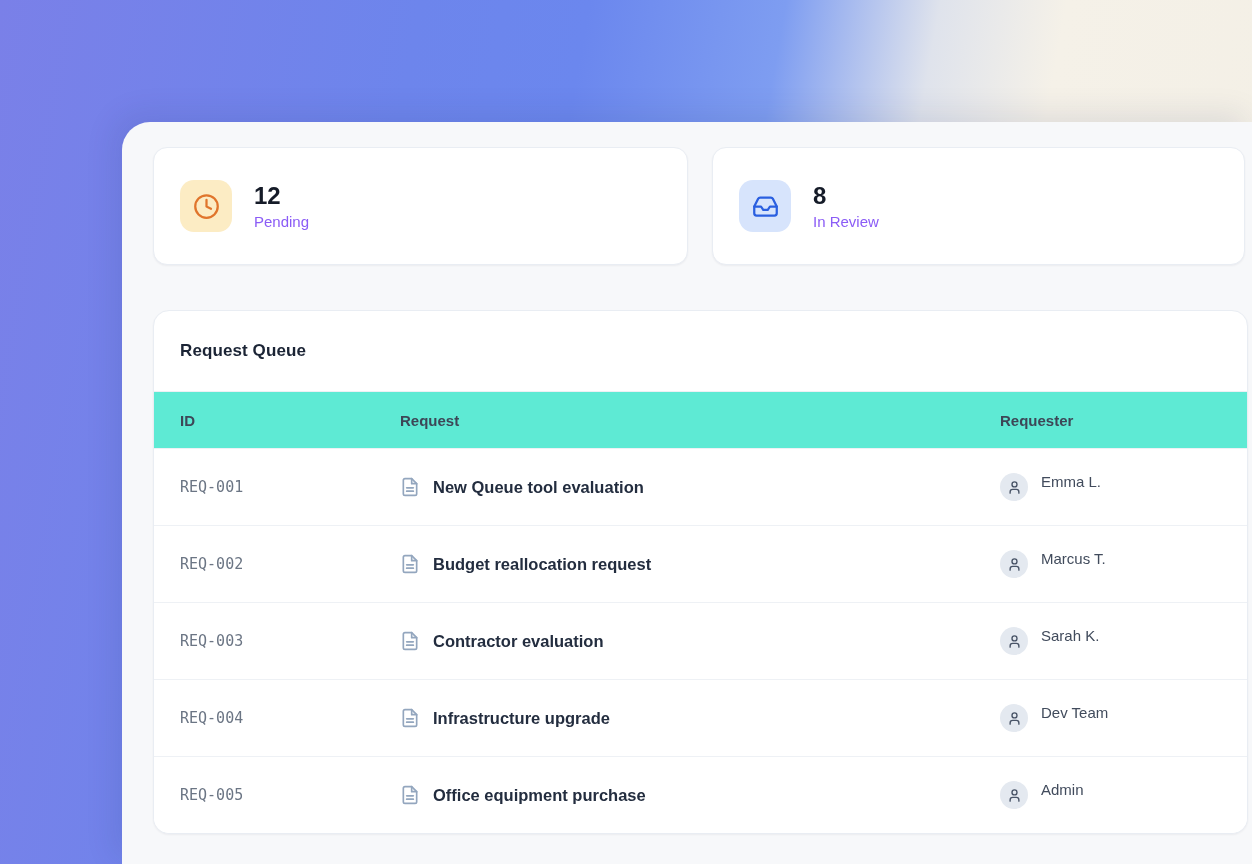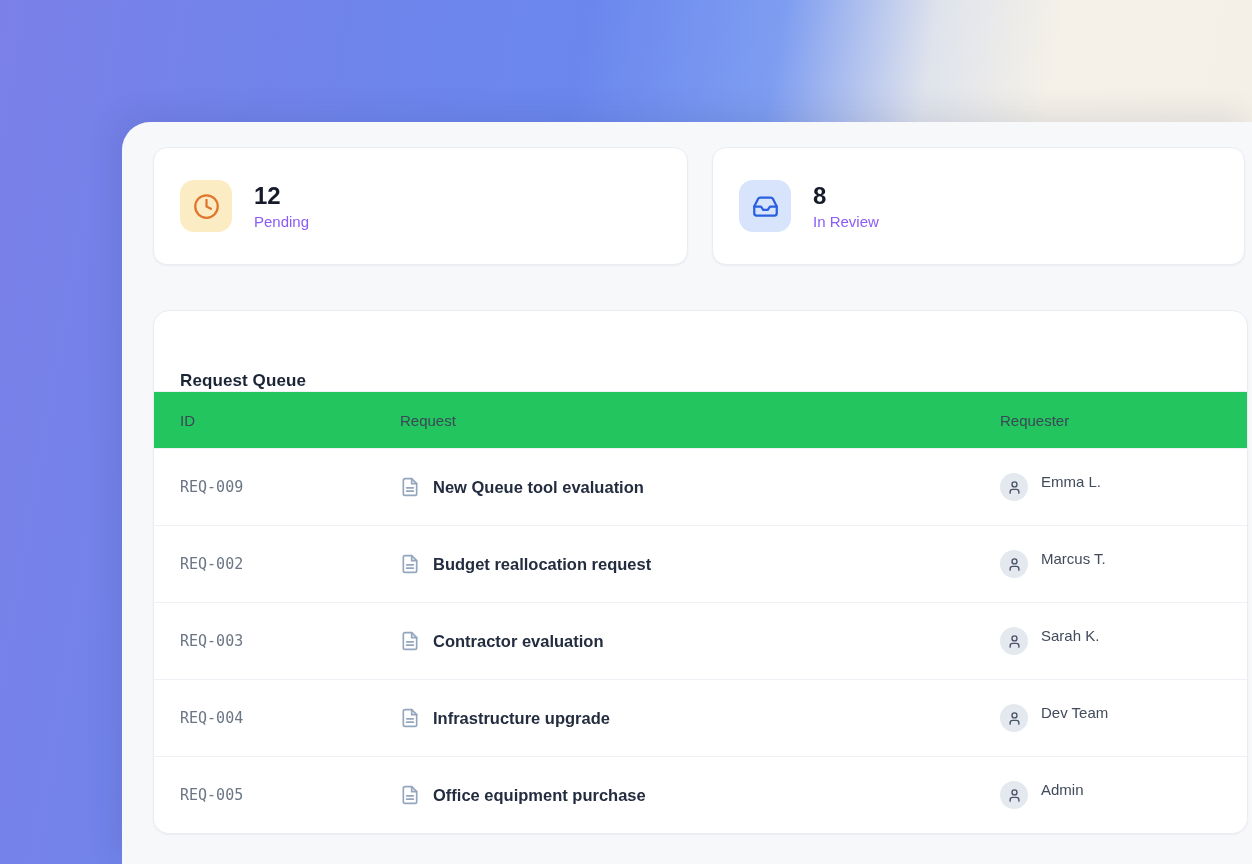--- a/index.html
+++ b/index.html
@@ -36,27 +36,27 @@
   .stat-text { margin-left:22px; }
   .stat-value { font-size:24px; font-weight:700; color:#151b28; line-height:1.15; }
   .stat-label { font-size:15px; color:#8b5cf6; margin-top:4px; }
 
   
   .table-card {
     margin-top:45px; width:1095px; background:#ffffff;
     border:1px solid #e9edf3; border-radius:16px; overflow:hidden;
     box-shadow:0 1px 2px rgba(16,24,40,.05);
   }
-  .table-title-bar { height:80px; display:flex; align-items:flex-end; padding-left:26px; }
+  .table-title-bar { height:80px; display:flex; align-items:center; padding-left:26px; }
   .table-title { font-size:17px; font-weight:700; color:#1b2435; letter-spacing:.1px; }
 
   .grid-row { display:grid; grid-template-columns:220px 600px 1fr; align-items:center; padding-left:26px; }
   .thead {
-    height:57px; background:#22c55e; border-top:1px solid #edf0f4;
-    font-size:15px; font-weight:400; color:#3d4757;
+    height:57px; background:#5eead4; border-top:1px solid #edf0f4;
+    font-size:15px; font-weight:700; color:#3d4757;
   }
   .trow { height:77px; border-top:1px solid #eef1f5; background:#ffffff; cursor:default; }
 
   .cell-id { font-family:"DejaVu Sans Mono", monospace; font-size:15px; color:#6b7584; }
   .cell-request { display:flex; align-items:center; gap:13px; }
   .doc-icon { color:#93a6be; display:flex; }
   .doc-icon svg { width:20px; height:20px; }
   .row-title { font-size:16.5px; font-weight:600; color:#232d3f; }
   .cell-requester { display:flex; gap:13px; }
   .avatar {
@@ -110,21 +110,21 @@
       </div>
 
       <div class="grid-row thead">
         <div>ID</div>
         <div>Request</div>
         <div>Requester</div>
       </div>
 
       <div>
   <div class="grid-row trow">
-    <div class="cell-id">REQ-009</div>
+    <div class="cell-id">REQ-001</div>
     <div class="cell-request">
       <span class="doc-icon">
         <svg viewBox="0 0 24 24" fill="none" stroke="currentColor" stroke-width="2" stroke-linecap="round" stroke-linejoin="round">
           <path d="M14 2H6a2 2 0 0 0-2 2v16a2 2 0 0 0 2 2h12a2 2 0 0 0 2-2V8z"></path>
           <polyline points="14 2 14 8 20 8"></polyline>
           <line x1="16" y1="13" x2="8" y2="13"></line>
           <line x1="16" y1="17" x2="8" y2="17"></line>
         </svg>
       </span>
       <span class="row-title">New Queue tool evaluation</span>

